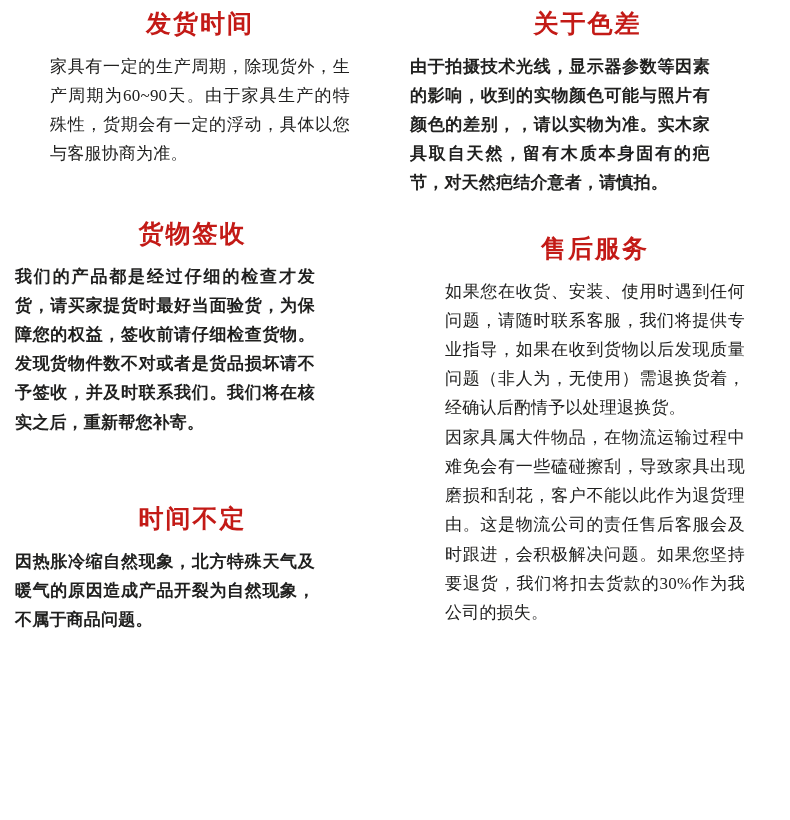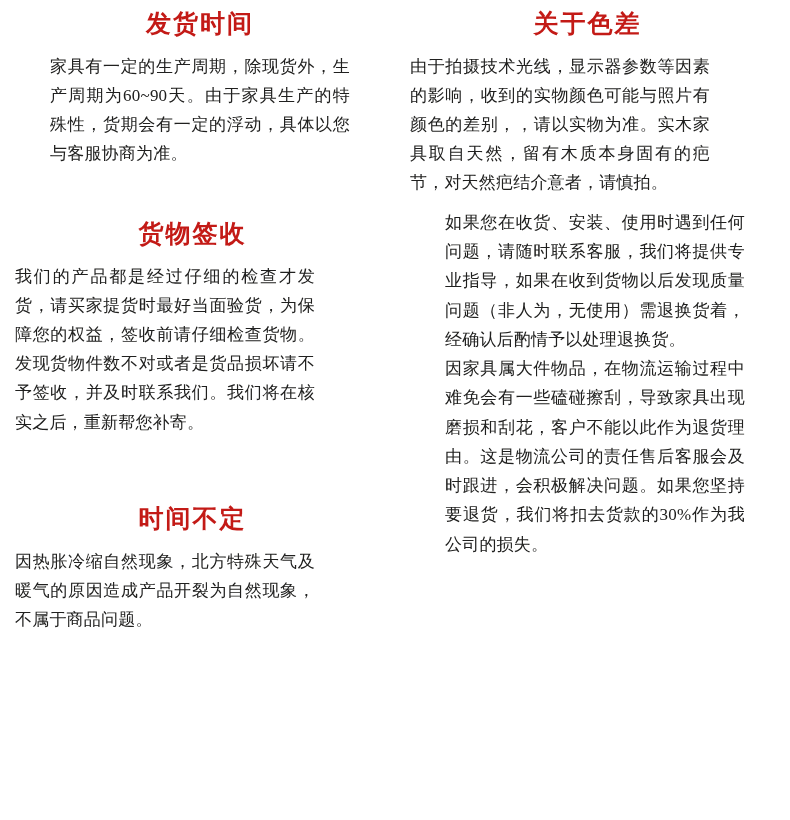--- a/index.html
+++ b/index.html
@@ -66,22 +66,22 @@
     color: #20201f;
     letter-spacing: 0.2px;
   }
   .sec-body p {
     margin: 0;
   }
   .sec-body p + p {
     margin-top: 0;
   }
   
-  .cell.left .sec-body { max-width: 300px; margin: 8px auto 0 5px; }
-  .cell.right .sec-body { max-width: 300px; margin: 0 auto 0 5px; }
+  .cell.left .sec-body { max-width: 300px; margin: 0 auto 0 5px; }
+  .cell.right .sec-body { max-width: 300px; margin: 0 auto 0 5px; font-weight: bold; }
   .cell.left .sec-title { margin-left: 0; }
 </style>
 </head>
 <body>
 
 <div class="page">
   <div class="grid">
 
     <div class="cell left row1">
       <div class="sec-title">发货时间</div>
@@ -99,20 +99,21 @@
 
 
     <div class="cell right row2">
       <div class="sec-title">货物签收</div>
       <div class="sec-body">
         <p>我们的产品都是经过仔细的检查才发货，请买家提货时最好当面验货，为保障您的权益，签收前请仔细检查货物。发现货物件数不对或者是货品损坏请不予签收，并及时联系我们。我们将在核实之后，重新帮您补寄。</p>
       </div>
     </div>
 
     <div class="cell left row3">
+      <div class="sec-title">售后服务</div>
       <div class="sec-body">
         <p>如果您在收货、安装、使用时遇到任何问题，请随时联系客服，我们将提供专业指导，如果在收到货物以后发现质量问题（非人为，无使用）需退换货着，经确认后酌情予以处理退换货。</p>
         <p>因家具属大件物品，在物流运输过程中难免会有一些磕碰擦刮，导致家具出现磨损和刮花，客户不能以此作为退货理由。这是物流公司的责任售后客服会及时跟进，会积极解决问题。如果您坚持要退货，我们将扣去货款的30%作为我公司的损失。</p>
       </div>
     </div>
 
     <div class="cell right row3">
       <div class="sec-title">时间不定</div>
       <div class="sec-body">
         <p>因热胀冷缩自然现象，北方特殊天气及暖气的原因造成产品开裂为自然现象，不属于商品问题。</p>

